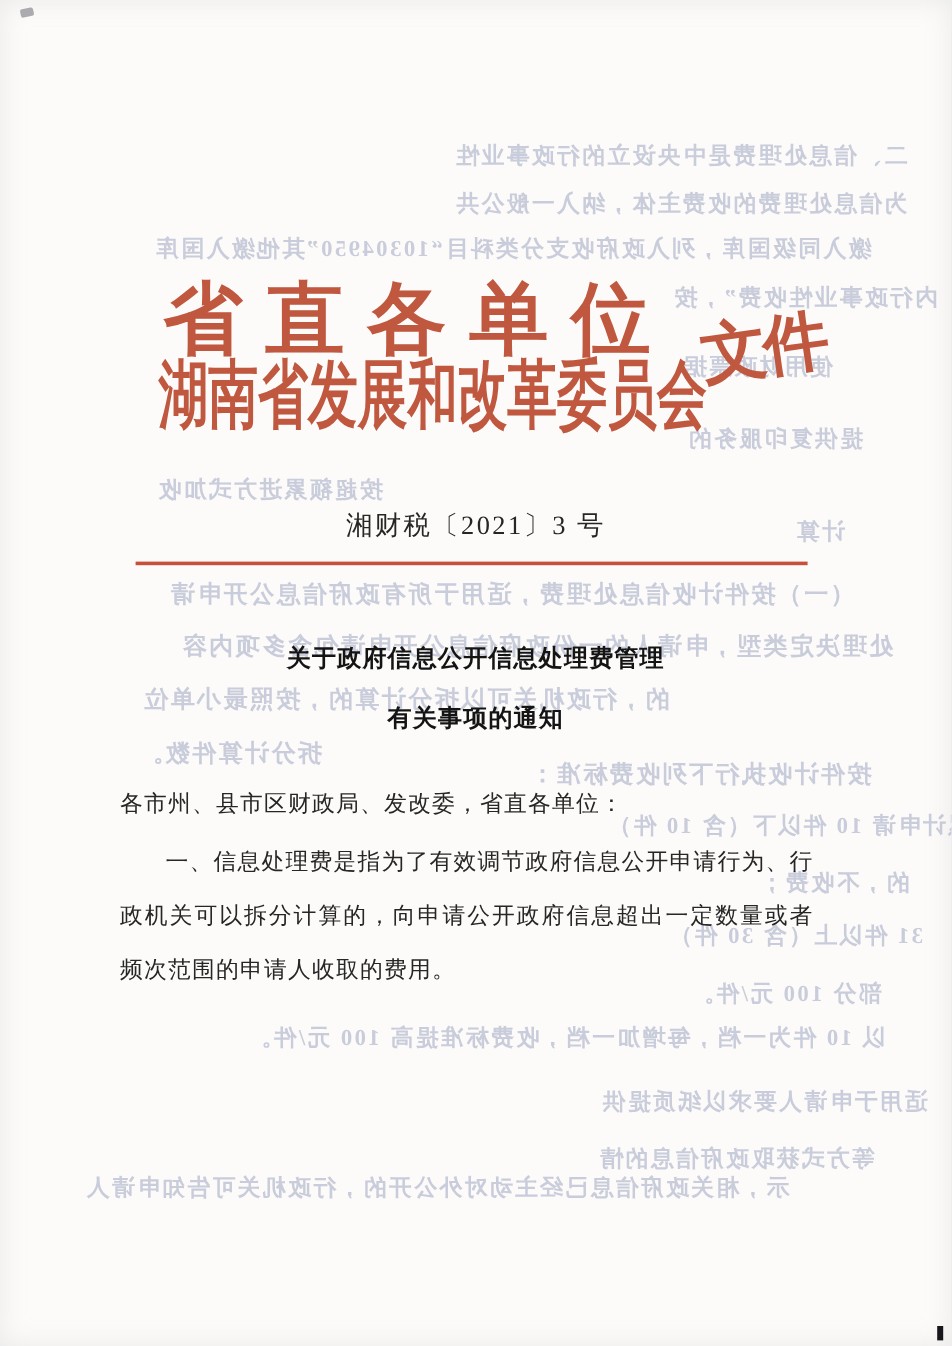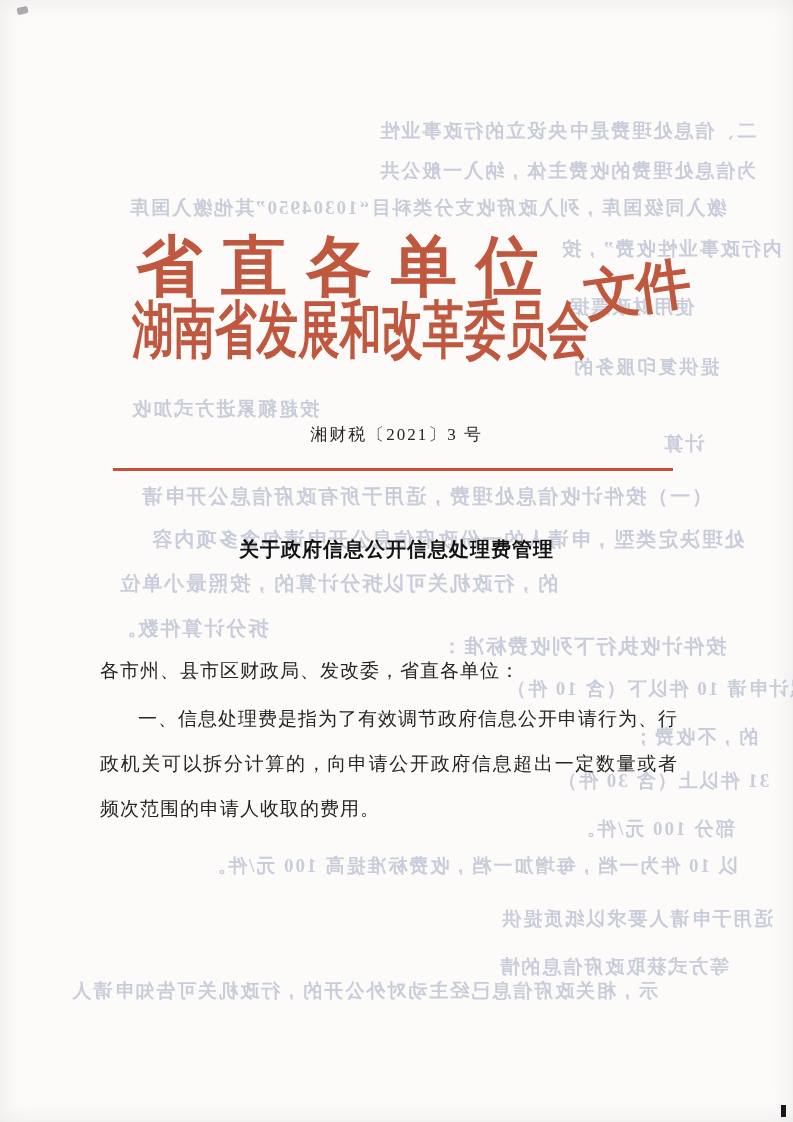--- a/index.html
+++ b/index.html
@@ -67,21 +67,21 @@
     letter-spacing: -3px; white-space: nowrap;
     color: var(--red);
     transform: rotate(-8deg);
     z-index: 2;
   }
 
   
   .doc-number {
     position: absolute; left: 0; top: 423px; width: 100%;
     text-align: center;
-    font-size: 17px; letter-spacing: 2px;
+    font-size: 22px; letter-spacing: 2px;
     color: #262626;
     z-index: 2;
   }
   .red-rule {
     position: absolute; left: 113px; top: 468px;
     width: 560px; height: 3px;
     background: var(--rule);
     z-index: 2;
   }
 
@@ -144,20 +144,21 @@
   <div class="header-line2">湖南省发展和改革委员会</div>
 
   <div class="header-stamp">文件</div>
 
   <div class="doc-number">湘财税〔2021〕3 号</div>
 
   <div class="red-rule"></div>
 
   <div class="doc-title">
     <div>关于政府信息公开信息处理费管理</div>
+    <div>有关事项的通知</div>
   </div>
 
   <div class="doc-body">
     <p>各市州、县市区财政局、发改委，省直各单位：</p>
     <p class="indent">一、信息处理费是指为了有效调节政府信息公开申请行为、行政机关可以拆分计算的，向申请公开政府信息超出一定数量或者频次范围的申请人收取的费用。</p>
   </div>
 
   <div class="mark-bottomright"></div>
 
 </div>

